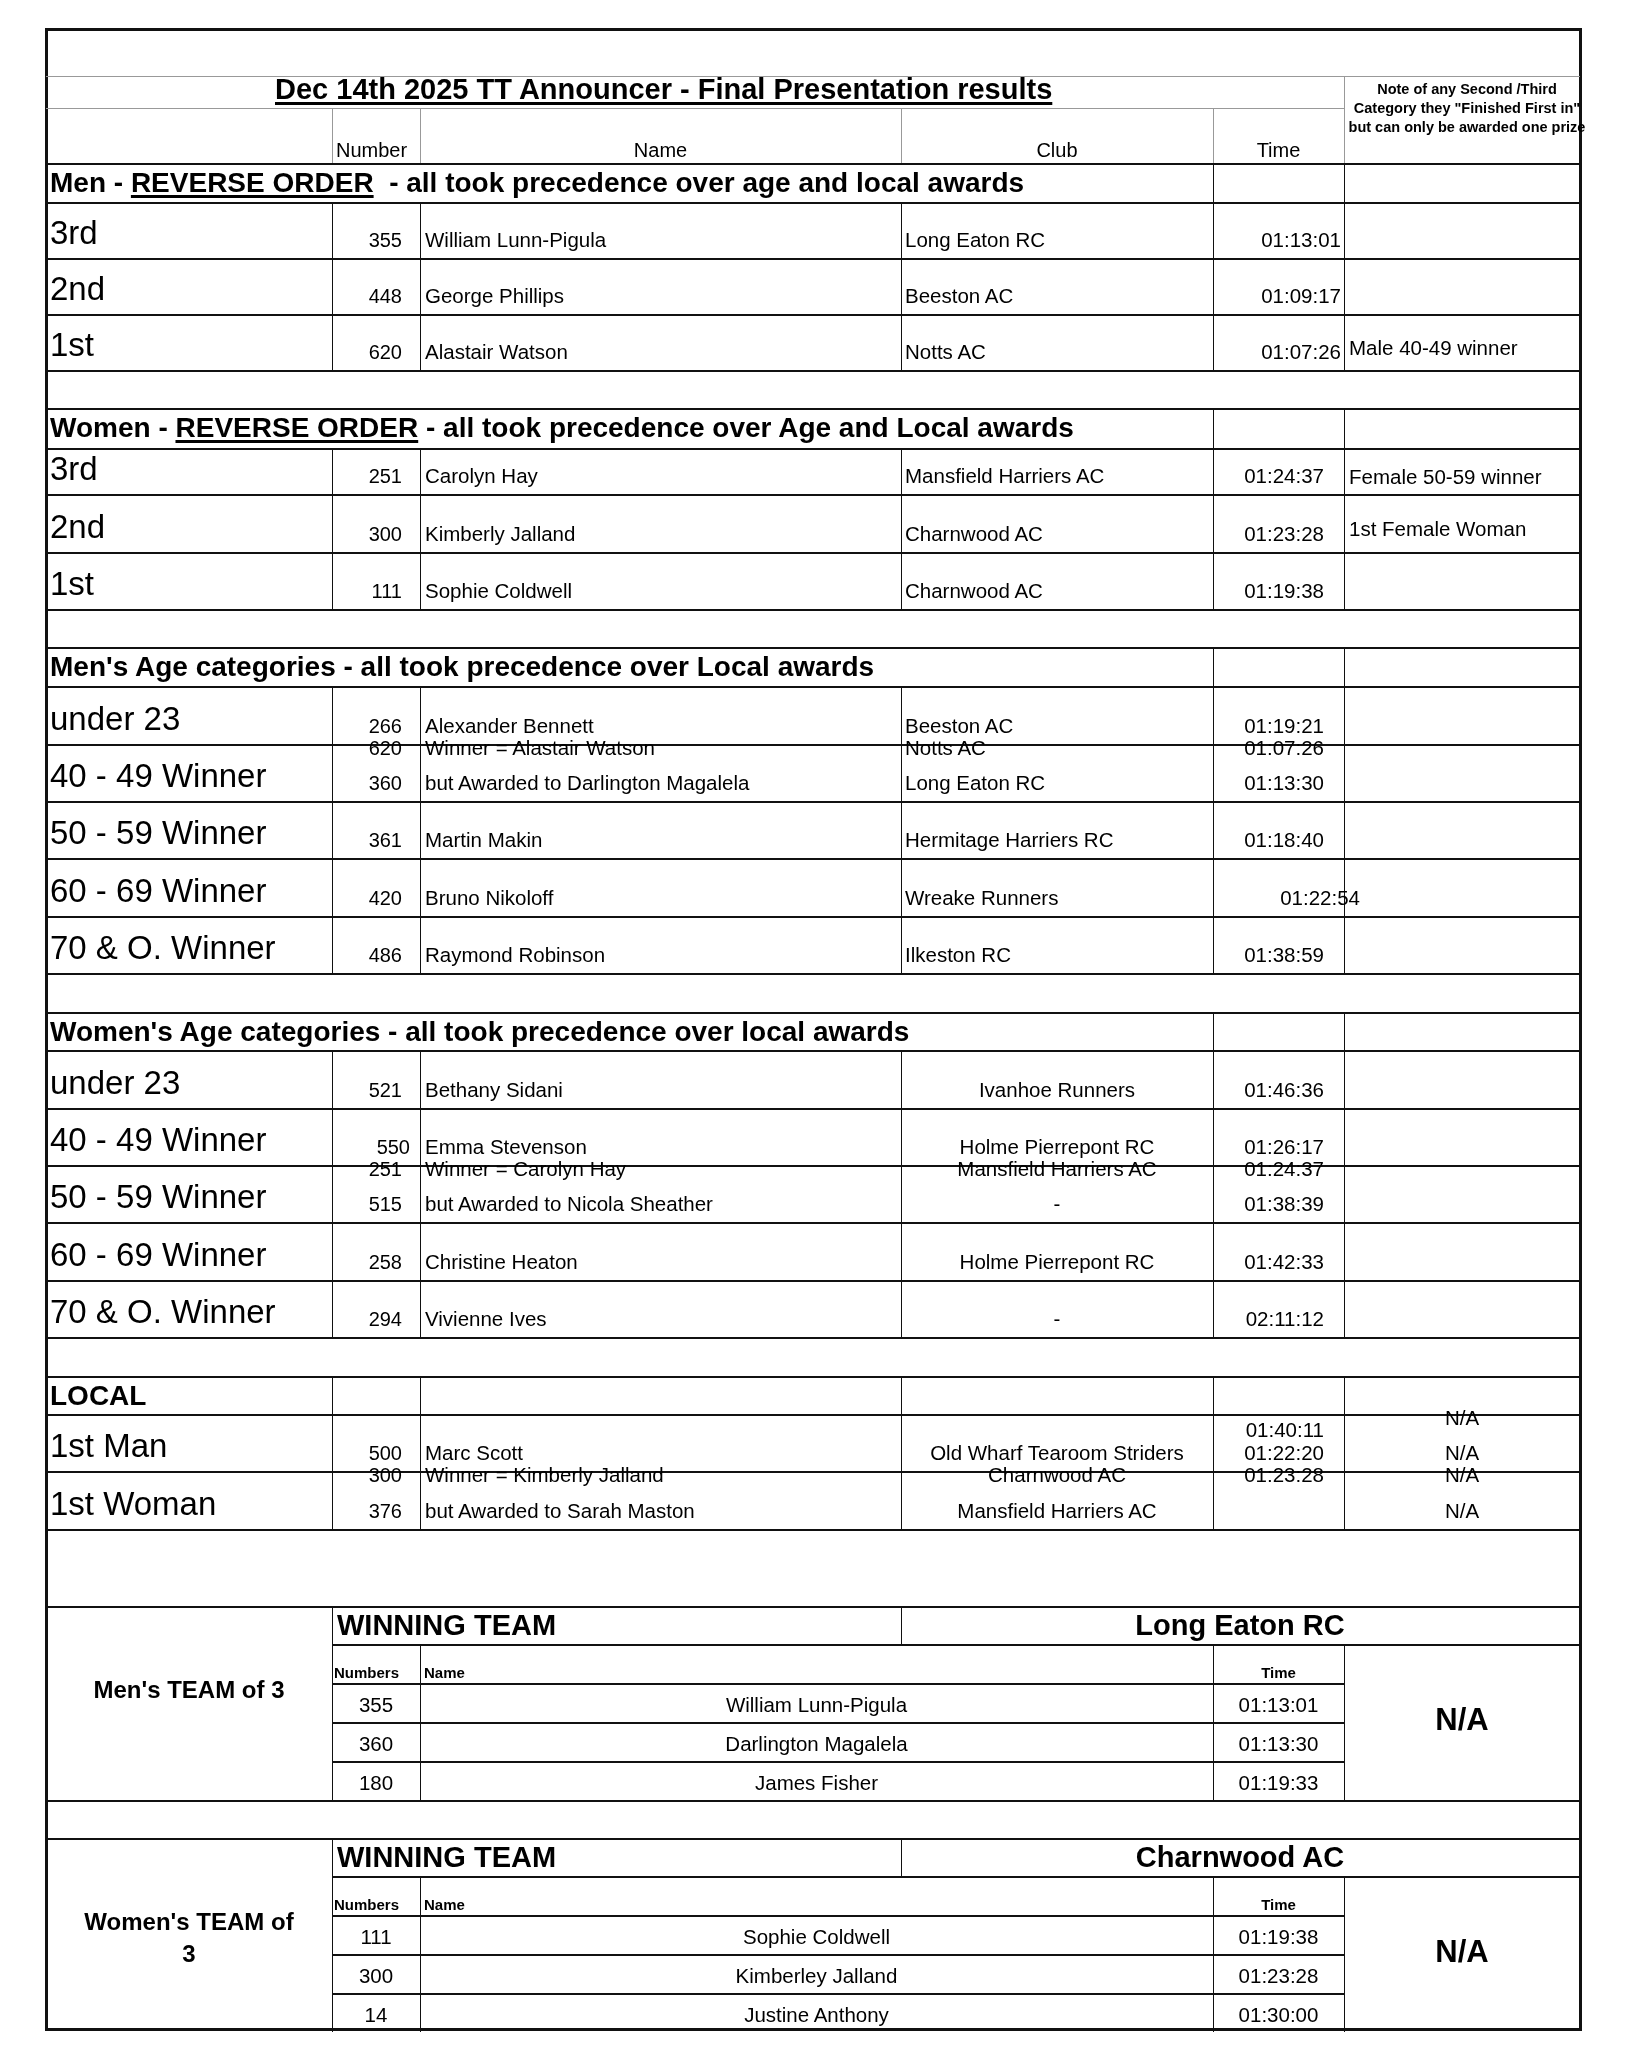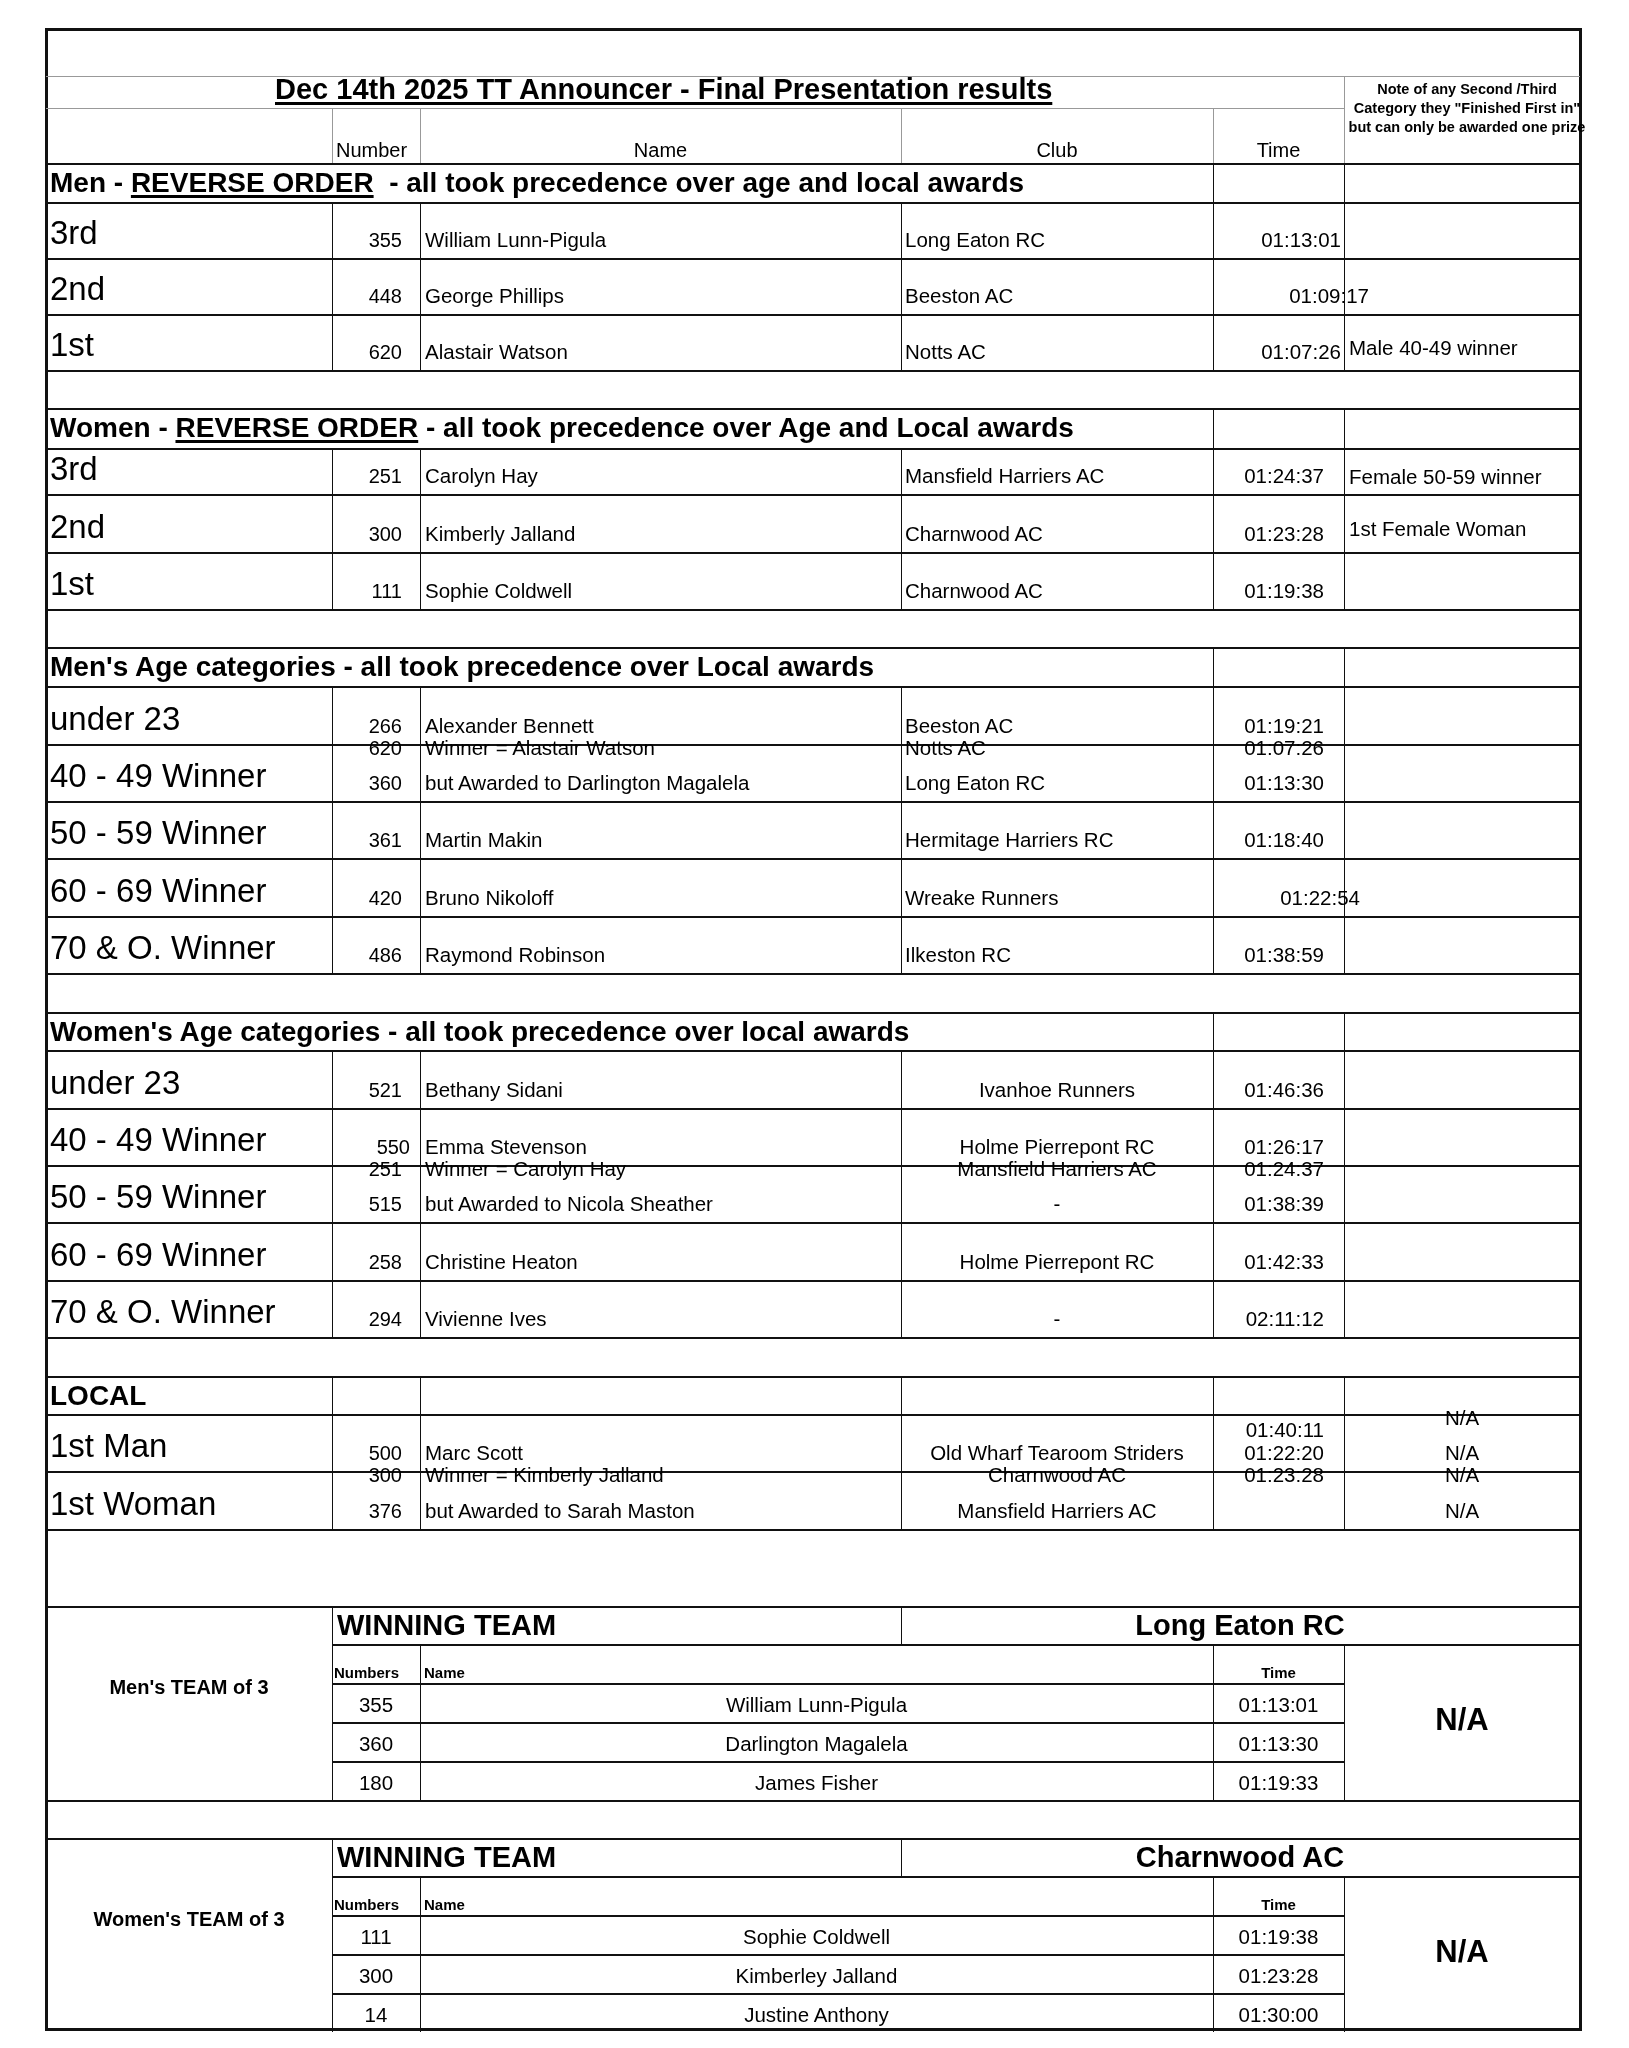--- a/index.html
+++ b/index.html
@@ -13,21 +13,21 @@
   .txt { position: absolute; white-space: nowrap; line-height: 1; }
   .title { font-size: 29px; font-weight: bold; text-decoration: underline; text-decoration-thickness: 3px; text-underline-offset: 3px; }
   .colhdr { font-size: 20px; }
   .note-hdr { font-size: 14.5px; font-weight: bold; text-align: center; line-height: 1.3; white-space: normal; }
   .sec { font-size: 28px; font-weight: bold; }
   .sec u { text-decoration-thickness: 3px; text-underline-offset: 3px; }
   .rank { font-size: 33px; }
   .num { font-size: 20px; text-align: right; }
   .cell { font-size: 20.5px; }
   .ctr { text-align: center; }
-  .team-label { font-size: 20px; font-weight: bold; text-align: center; line-height: 1.35; white-space: normal; }
+  .team-label { font-size: 24px; font-weight: bold; text-align: center; line-height: 1.35; white-space: normal; }
   .team-win { font-size: 29px; font-weight: bold; }
   .team-small { font-size: 15px; font-weight: bold; }
   .na-big { font-size: 31px; font-weight: bold; text-align: center; }
 </style>
 </head>
 <body>
 
 <div class="frame"></div>
 <div id="grid">
     <div class="hl thin" style="left: 46px; top: 76px; width: 1534px;"></div>
@@ -164,21 +164,21 @@
 <div class="txt sec" style="left: 50px; top: 169px;"><span>Men - </span><u>REVERSE ORDER</u><span style="white-space: pre;">  - all took precedence over age and local awards</span></div>
     <div class="txt rank" style="left: 50px; top: 216px;">3rd</div>
     <div class="txt num" style="left: 332px; top: 230px; width: 70px; text-align: right;">355</div>
     <div class="txt cell" style="left: 425px; top: 230px;">William Lunn-Pigula</div>
     <div class="txt cell" style="left: 905px; top: 230px; text-align: left;">Long Eaton RC</div>
     <div class="txt cell" style="left: 1213px; top: 230px; width: 128px; text-align: right;">01:13:01</div>
     <div class="txt rank" style="left: 50px; top: 272px;">2nd</div>
     <div class="txt num" style="left: 332px; top: 286px; width: 70px; text-align: right;">448</div>
     <div class="txt cell" style="left: 425px; top: 286px;">George Phillips</div>
     <div class="txt cell" style="left: 905px; top: 286px; text-align: left;">Beeston AC</div>
-    <div class="txt cell" style="left: 1213px; top: 286px; width: 128px; text-align: right; margin-left: 28px;">01:09:17</div>
+    <div class="txt cell" style="left: 1213px; top: 286px; width: 128px; text-align: right;">01:09:17</div>
     <div class="txt rank" style="left: 50px; top: 328px;">1st</div>
     <div class="txt num" style="left: 332px; top: 342px; width: 70px; text-align: right;">620</div>
     <div class="txt cell" style="left: 425px; top: 342px;">Alastair Watson</div>
     <div class="txt cell" style="left: 905px; top: 342px; text-align: left;">Notts AC</div>
     <div class="txt cell" style="left: 1213px; top: 342px; width: 128px; text-align: right;">01:07:26</div>
     <div class="txt cell" style="left: 1349px; top: 338px;">Male 40-49 winner</div>
     <div class="txt sec" style="left: 50px; top: 414px;"><span>Women - </span><u>REVERSE ORDER</u><span style="white-space: pre;"> - all took precedence over Age and Local awards</span></div>
     <div class="txt rank" style="left: 50px; top: 452px;">3rd</div>
     <div class="txt num" style="left: 332px; top: 466px; width: 70px; text-align: right;">251</div>
     <div class="txt cell" style="left: 425px; top: 466px;">Carolyn Hay</div>

